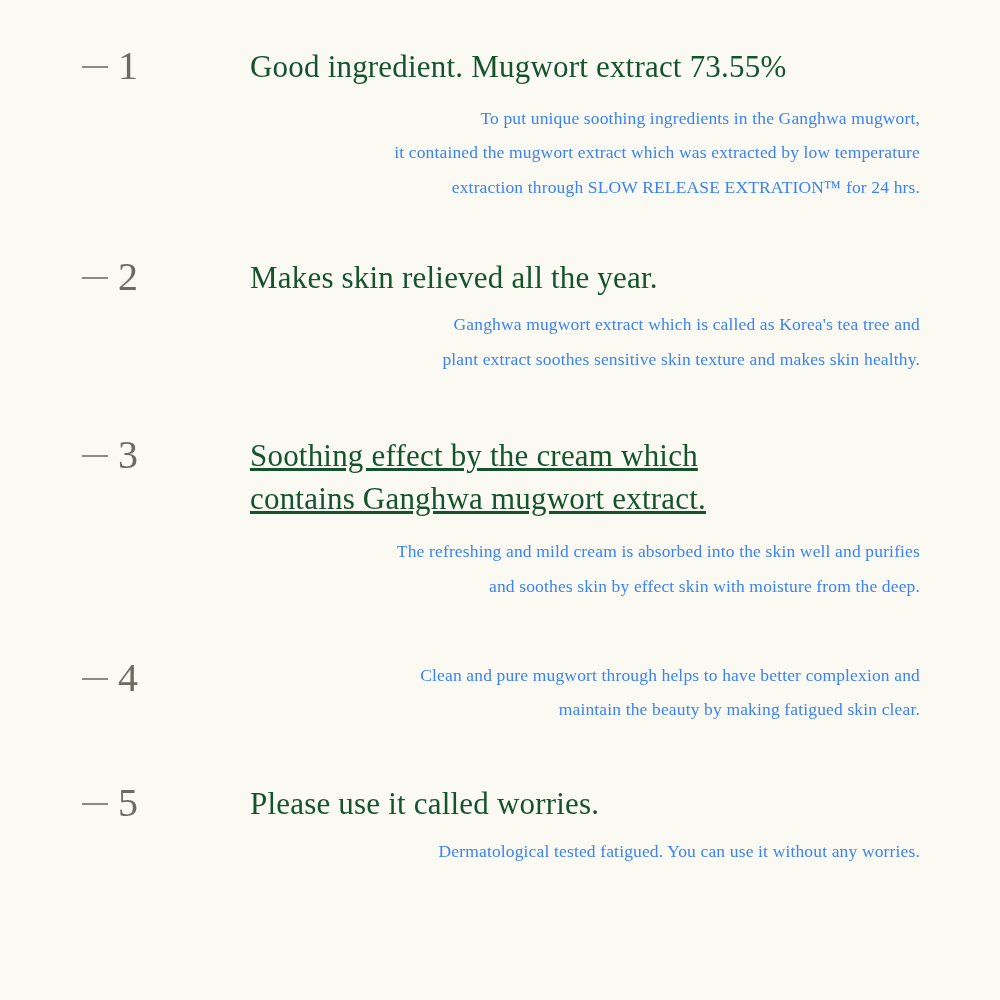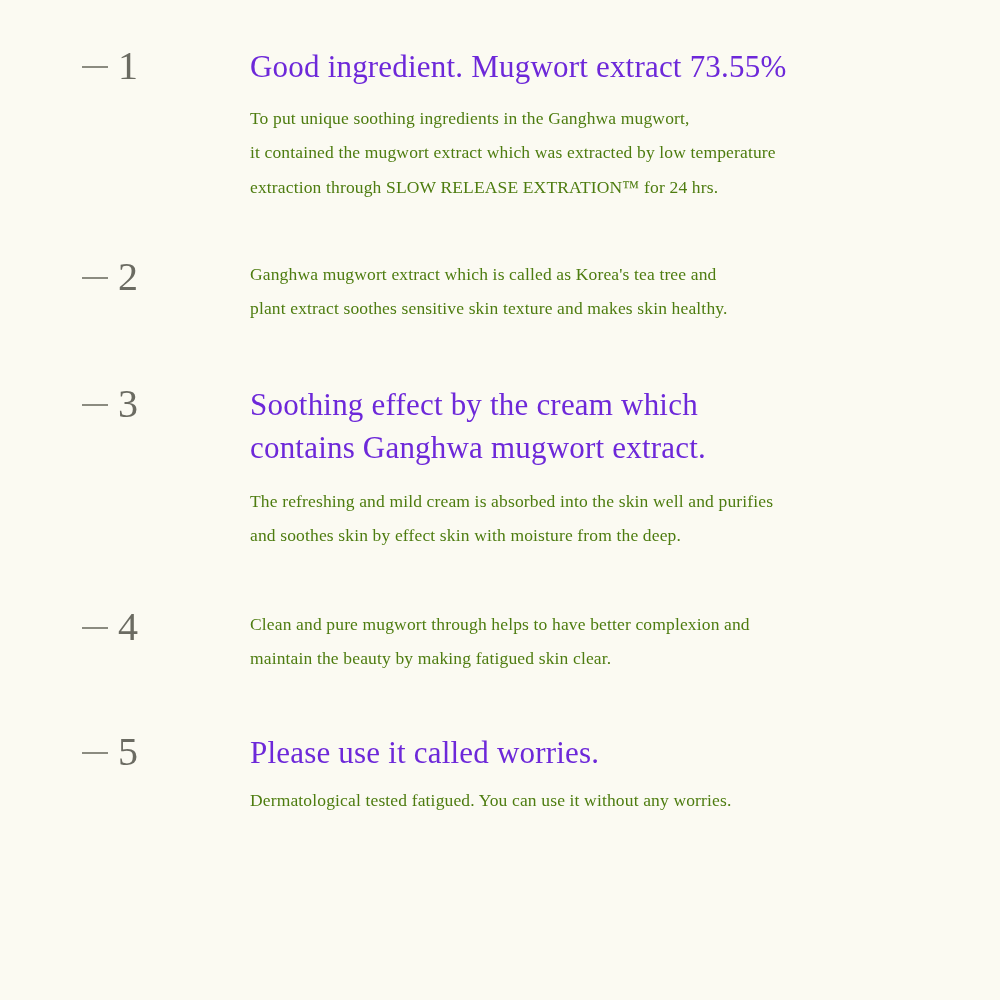--- a/index.html
+++ b/index.html
@@ -54,44 +54,45 @@
     letter-spacing: 0.5px;
   }
   .content {
     flex: 1 1 auto;
     padding-right: 20px;
   }
   .heading {
     font-family: "Liberation Serif", serif;
     font-size: 31px;
     line-height: 1.38;
-    color: #6d28d9;
+    color: #14532d;
     font-weight: 400;
     letter-spacing: 0.2px;
     margin: 0 0 10px 0;
     white-space: pre-line;
   }
   .body {
     font-family: "Liberation Serif", serif;
     font-size: 17.5px;
     line-height: 1.98;
-    color: #4d7c0f;
+    color: #3b82f6;
     letter-spacing: 0.15px;
     margin: 0;
     white-space: pre-line;
+    text-align: right;
   }
   
   .item-1 { margin-bottom: 52px; }
   .item-2 { margin-bottom: 58px; }
   .item-3 { margin-bottom: 54px; }
   .item-4 { margin-bottom: 56px; }
   .item-5 { margin-bottom: 0; }
 
   .item-2 .heading, .item-4 .heading, .item-5 .heading { margin-bottom: 8px; }
-  .item-3 .heading { margin-bottom: 14px; }
+  .item-3 .heading { margin-bottom: 14px; text-decoration: underline; }
   .item-1 .heading { margin-bottom: 12px; }
 </style>
 </head>
 <body>
 
 <div class="page">
 
   <div class="item item-1">
     <div class="marker">
       <span class="dash"></span>
@@ -104,20 +105,21 @@
 extraction through SLOW RELEASE EXTRATION™ for 24 hrs.</p>
     </div>
   </div>
 
   <div class="item item-2">
     <div class="marker">
       <span class="dash"></span>
       <span class="num">2</span>
     </div>
     <div class="content">
+      <p class="heading">Makes skin relieved all the year.</p>
       <p class="body">Ganghwa mugwort extract which is called as Korea's tea tree and
 plant extract soothes sensitive skin texture and makes skin healthy.</p>
     </div>
   </div>
 
   <div class="item item-3">
     <div class="marker">
       <span class="dash"></span>
       <span class="num">3</span>
     </div>

